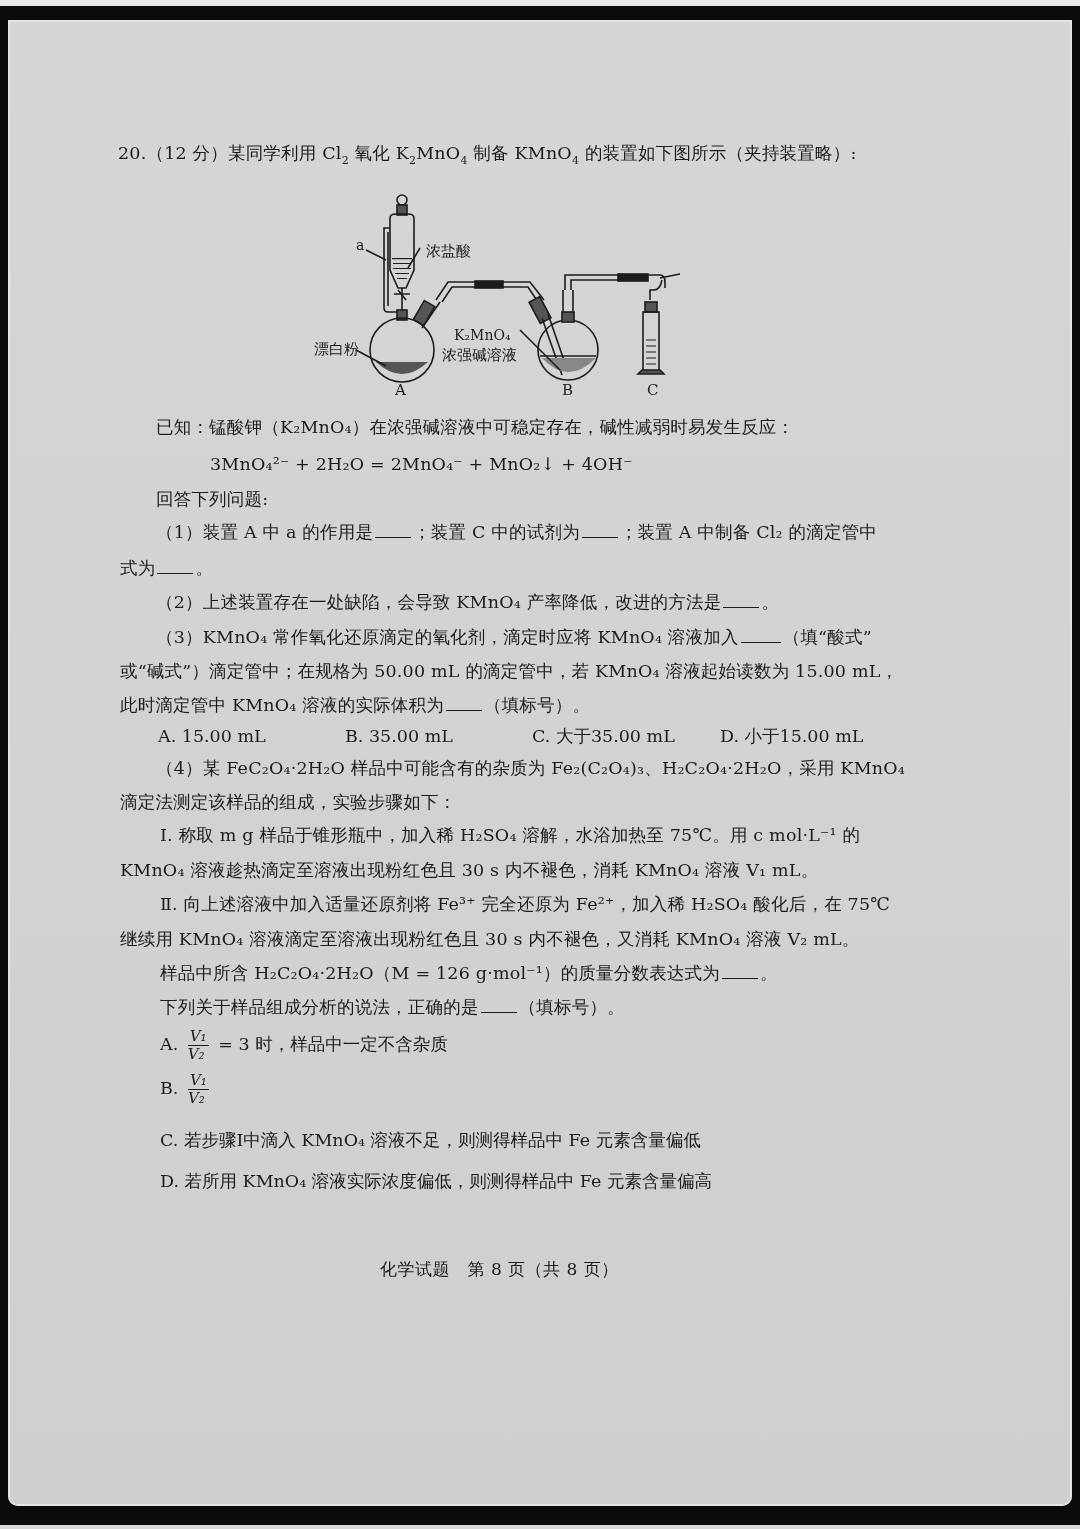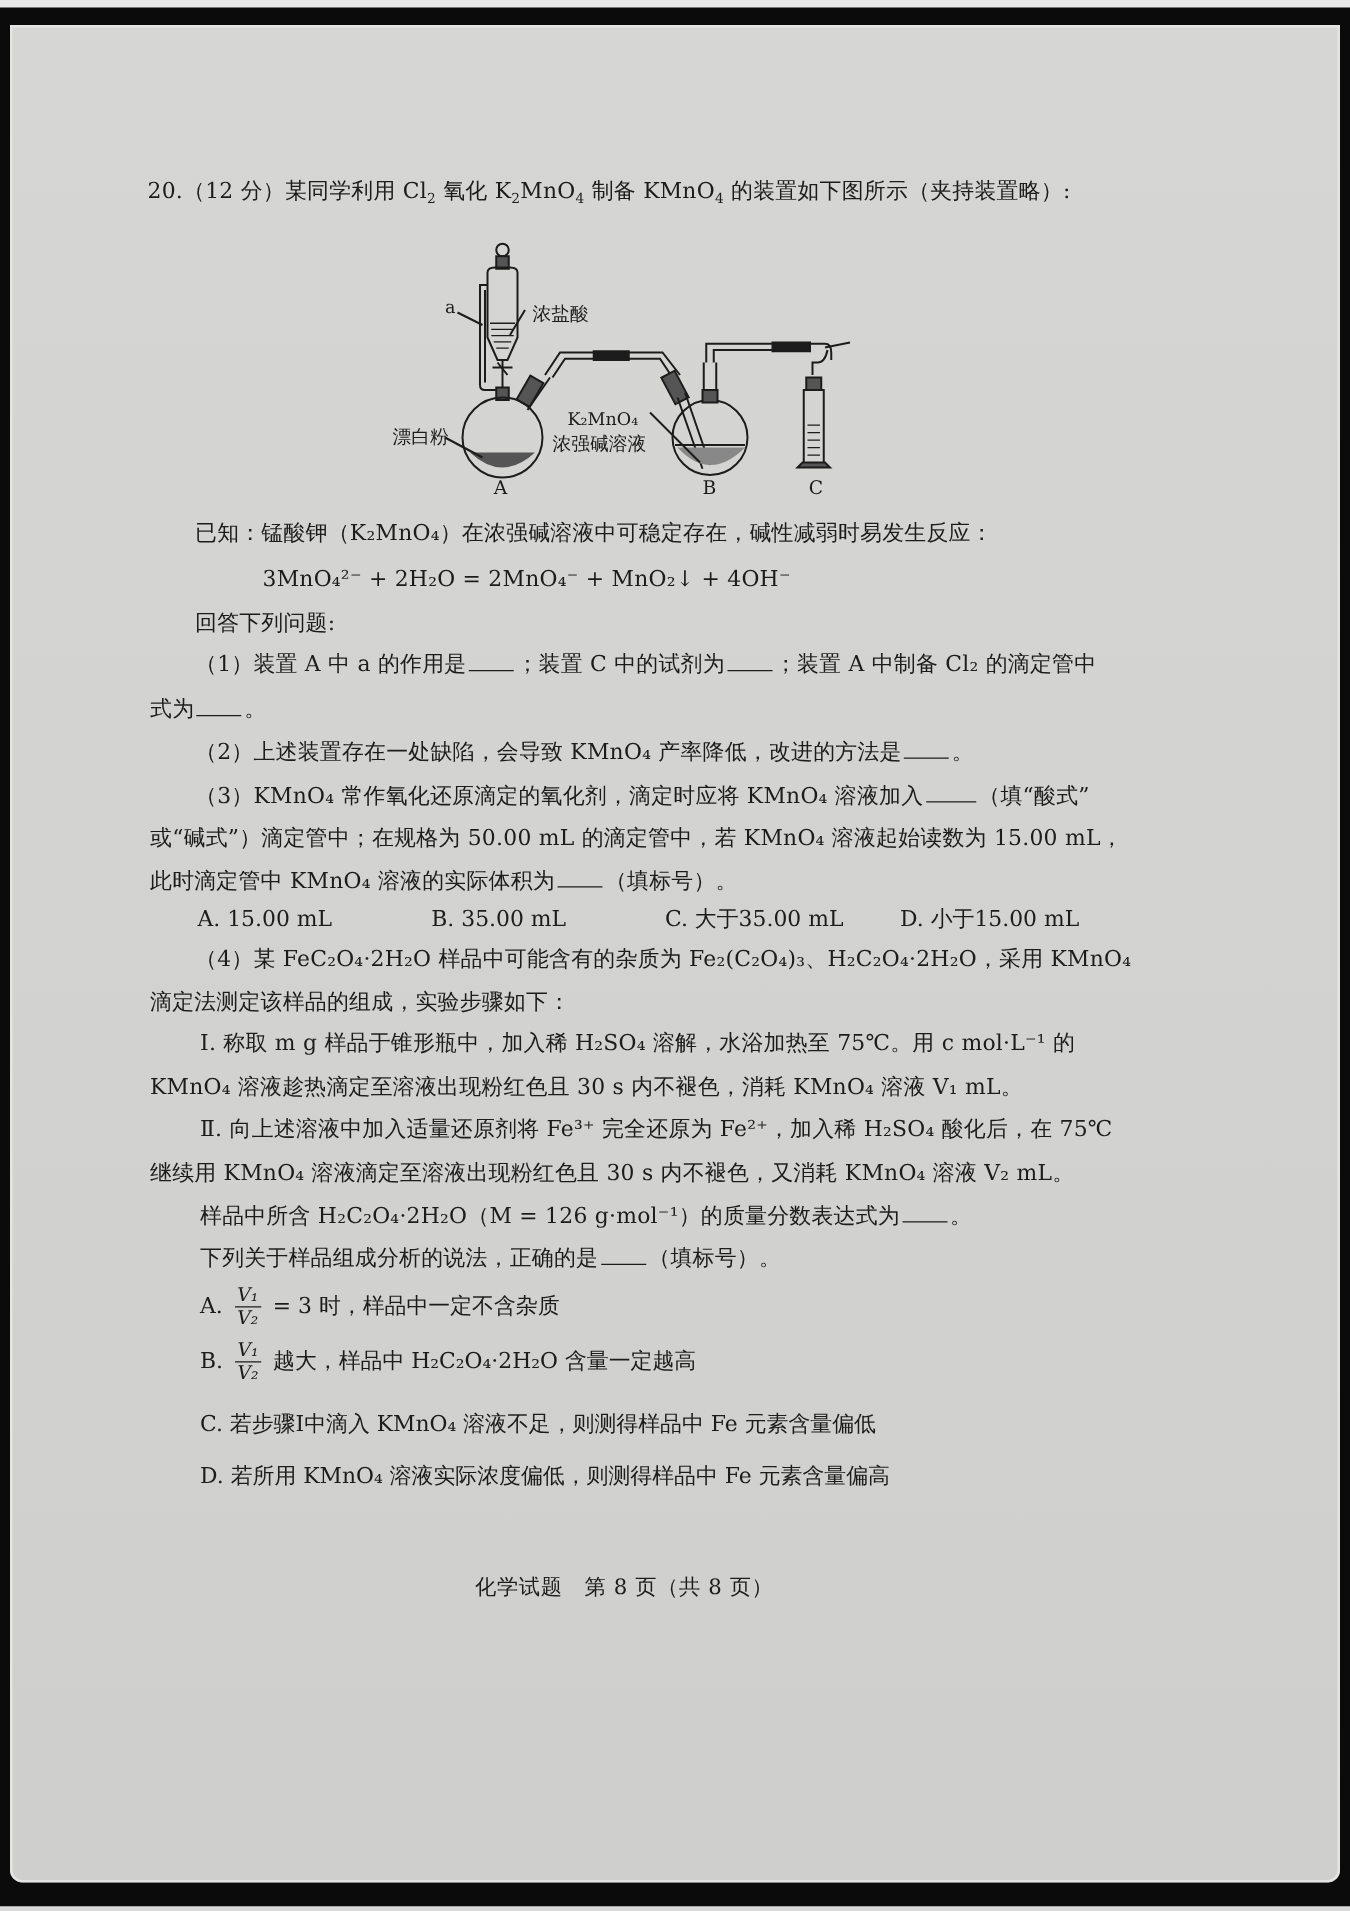--- a/index.html
+++ b/index.html
@@ -11,21 +11,21 @@
   .bottom-strip { position: absolute; left: 0; bottom: 0; width: 1080px; height: 4px; background: #d9d9d9; }
   .paper {
     position: absolute; left: 8px; top: 20px; width: 1064px; height: 1486px;
     background: linear-gradient(180deg, #d6d6d4 0%, #d3d3d1 40%, #cfcfcd 100%);
     border-radius: 0 0 10px 10px;
     box-shadow: inset 0 0 0 2px #e4e4e2;
   }
   .line { position: absolute; font-size: 17.5px; line-height: 24px; white-space: nowrap; letter-spacing: 0.2px; }
   sub, sup { font-size: 11px; line-height: 0; }
   .blank { display: inline-block; border-bottom: 1.5px solid #1c1c1c; width: 36px; height: 16px; vertical-align: baseline; margin: 0 2px; }
-  .frac { display: inline-flex; flex-direction: column; align-items: center; vertical-align: middle; font-style: italic; font-size: 15px; line-height: 17px; margin: 0 4px; }
+  .frac { display: inline-flex; flex-direction: column; vertical-align: middle; font-style: italic; font-size: 15px; line-height: 17px; margin: 0 4px; }
   .frac .num { border-bottom: 1.2px solid #1c1c1c; padding: 0 2px; }
   .diagram { position: absolute; left: 300px; top: 190px; width: 400px; height: 220px; }
   .diagram text { font-family: "DejaVu Serif", "Liberation Serif", serif; fill: #1c1c1c; }
   .opt { position: absolute; font-size: 17.5px; line-height: 24px; white-space: nowrap; }
   .footer { position: absolute; left: 380px; top: 1258px; font-size: 17px; letter-spacing: 0.5px; white-space: nowrap; }
 </style>
 </head>
 <body>
 
 <div class="top-strip"></div>
@@ -156,20 +156,19 @@
       <span>V₂</span>
     </span>
   <span>= 3 时，样品中一定不含杂质</span>
 </div>
 <div class="opt" style="left:160px; top:1072px;">
   <span>B.</span>
   <span class="frac">
       <span class="num">V₁</span>
       <span>V₂</span>
     </span>
-  <span>越大，样品中 H₂C₂O₄·2H₂O 含量一定越高</span>
 </div>
 <div class="opt" style="left:160px; top:1128px;">C.  若步骤Ⅰ中滴入 KMnO₄ 溶液不足，则测得样品中 Fe 元素含量偏低</div>
 <div class="opt" style="left:160px; top:1169px;">D.  若所用 KMnO₄ 溶液实际浓度偏低，则测得样品中 Fe 元素含量偏高</div>
 
 <div class="footer">化学试题　第 8 页（共 8 页）</div>
 
 <div class="bottom-strip"></div>
 
 </body></html>

